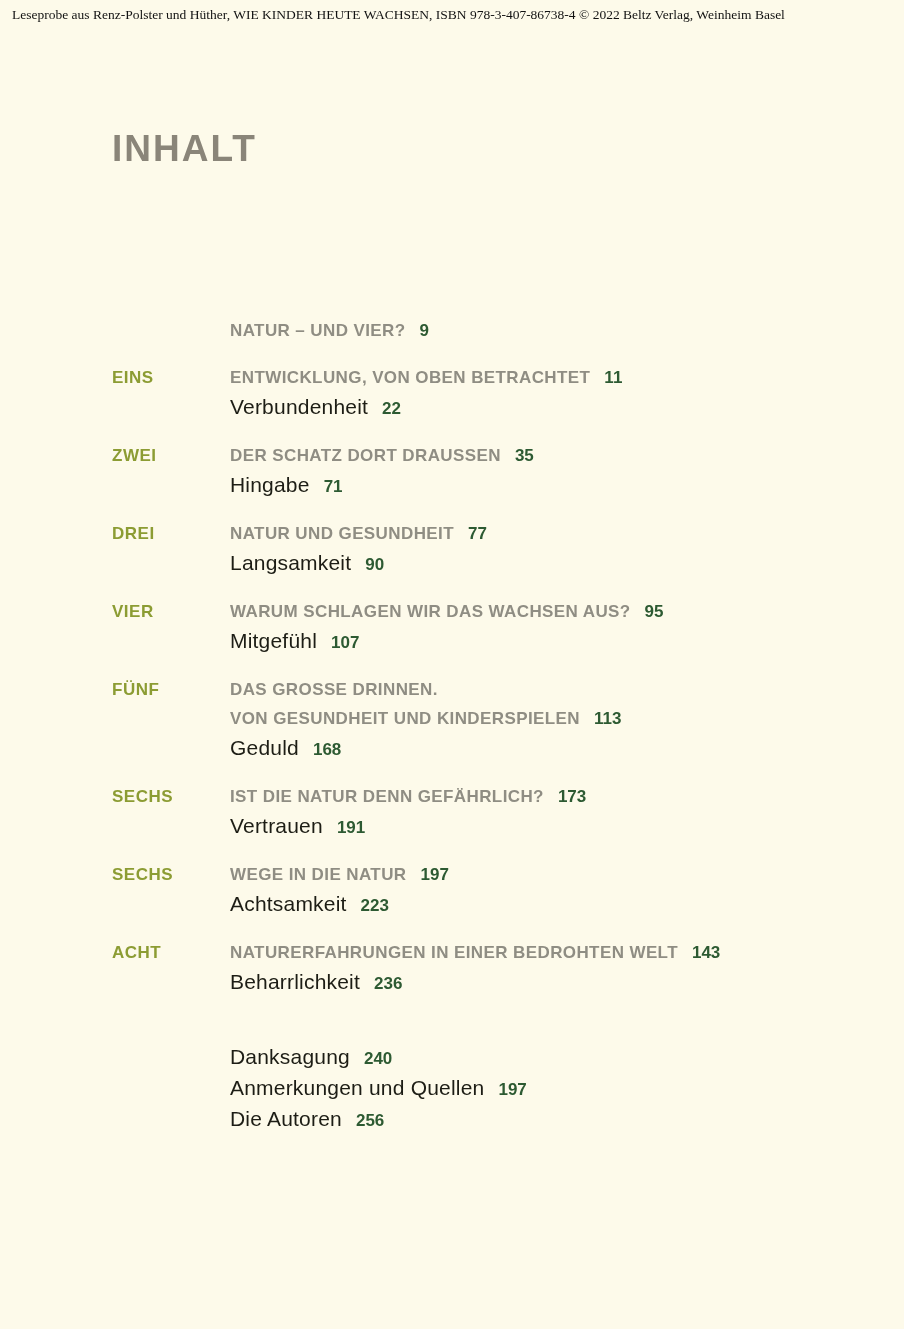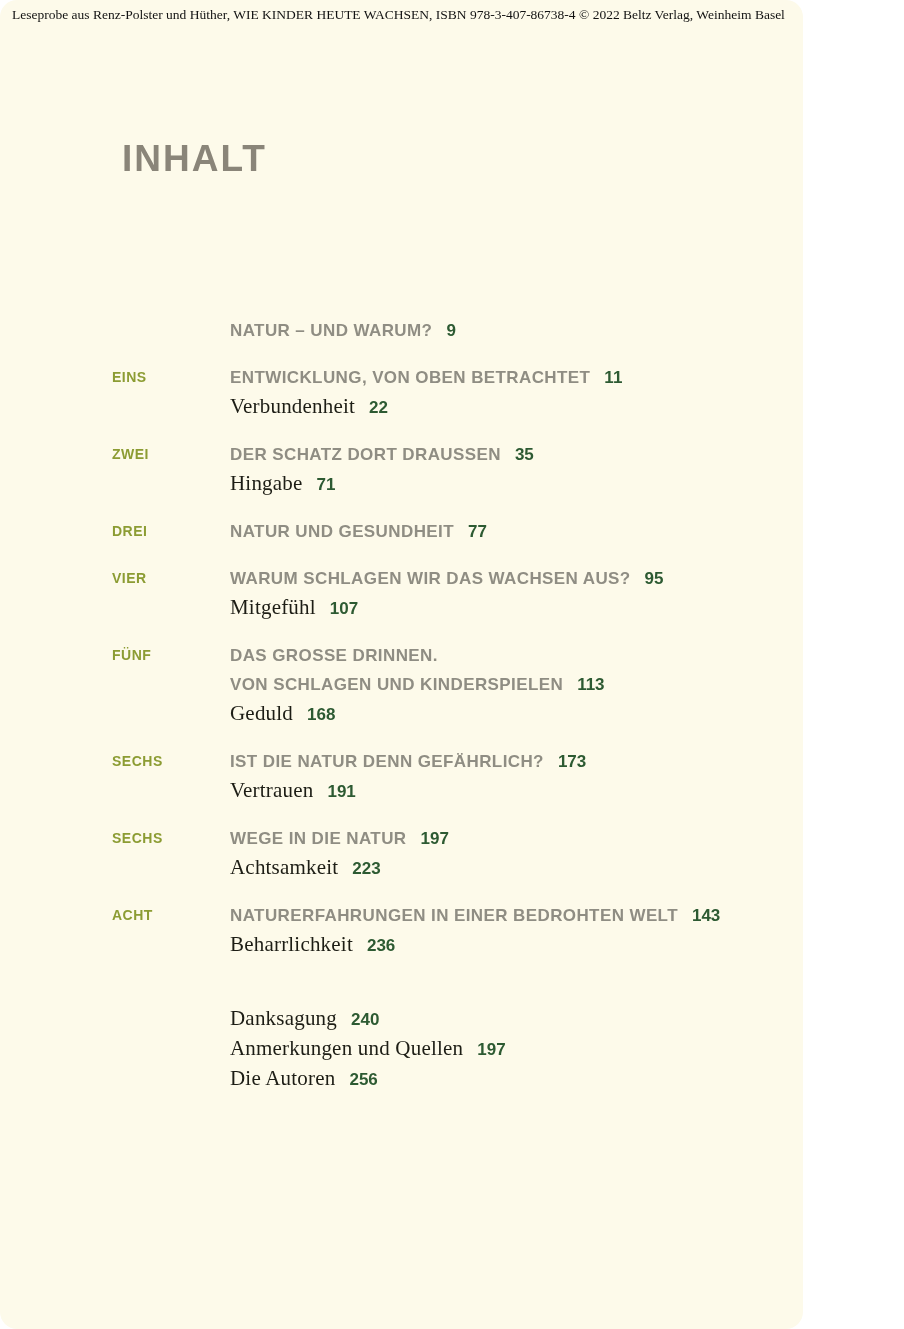--- a/index.html
+++ b/index.html
@@ -1,70 +1,69 @@
 <!DOCTYPE html>
 <html><head>
 <meta charset="utf-8">
 <style>
   html,body { margin:0; padding:0; }
   .page {
     position:relative;
-    width:803px; height:1329px;
+    width:904px; height:1329px;
     background:#FDFAEA;
     font-family:"Liberation Sans", sans-serif;
     overflow:hidden;
-    border-radius:17px;
   }
   .copyright {
     position:absolute; top:6px; left:12px; width:812px;
     font-family:"Liberation Serif", serif;
     font-size:13.5px; line-height:1.38; color:#121212;
   }
   .page-title {
     position:absolute; top:128px; left:112px;
     font-size:37px; font-weight:bold; letter-spacing:2px;
     color:#8A8579;
   }
   .toc { position:absolute; top:316px; left:112px; right:50px; }
   .row { display:grid; grid-template-columns:118px 1fr; margin-bottom:18px; }
   .chapter-label {
-    font-weight:bold; font-size:14px; letter-spacing:0.5px;
+    font-weight:bold; font-size:17px; letter-spacing:0.5px;
     color:#8C9C33; line-height:29px;
   }
   .line { line-height:29px; white-space:nowrap; }
   .caps {
     font-weight:bold; font-size:17px; letter-spacing:0.4px;
     color:#8F8D83;
   }
   .pnum {
     font-weight:bold; font-size:17px; color:#2D5A32;
     margin-left:14px;
   }
   .serif {
-    font-family:Liberation Serif, serif;
+    font-family:Liberation Sans, sans-serif;
     font-size:21px; color:#1D1D15; letter-spacing:0.2px;
   }
   .back-matter { margin-top:44px; }
 </style>
 </head>
 <body>
 
 <div class="page">
 
   <div class="copyright">Leseprobe aus Renz-Polster und Hüther, WIE KINDER HEUTE WACHSEN, ISBN 978-3-407-86738-4 © 2022 Beltz Verlag, Weinheim Basel</div>
 
-  <h1 class="page-title" style="margin:10px">INHALT</h1>
+  <h1 class="page-title" style="margin:0">INHALT</h1>
 
   <div class="toc">
 
     <div class="row">
       <div class="chapter-label"></div>
       <div>
         <div class="line">
-          <span class="caps">NATUR – UND WARUM?</span><span class="pnum">9</span>
+          <span class="caps">NATUR – UND VIER?</span><span class="pnum">9</span>
         </div>
       </div>
     </div>
 
     <div class="row">
       <div class="chapter-label">EINS</div>
       <div>
         <div class="line">
           <span class="caps">ENTWICKLUNG, VON OBEN BETRACHTET</span><span class="pnum">11</span>
         </div>
@@ -85,20 +84,23 @@
         </div>
       </div>
     </div>
 
     <div class="row">
       <div class="chapter-label">DREI</div>
       <div>
         <div class="line">
           <span class="caps">NATUR UND GESUNDHEIT</span><span class="pnum">77</span>
         </div>
+        <div class="line">
+          <span class="serif">Langsamkeit</span><span class="pnum">90</span>
+        </div>
       </div>
     </div>
 
     <div class="row">
       <div class="chapter-label">VIER</div>
       <div>
         <div class="line">
           <span class="caps">WARUM SCHLAGEN WIR DAS WACHSEN AUS?</span><span class="pnum">95</span>
         </div>
         <div class="line">
@@ -107,21 +109,21 @@
       </div>
     </div>
 
     <div class="row">
       <div class="chapter-label">FÜNF</div>
       <div>
         <div class="line">
           <span class="caps">DAS GROSSE DRINNEN.</span>
         </div>
         <div class="line">
-          <span class="caps">VON SCHLAGEN UND KINDERSPIELEN</span><span class="pnum">113</span>
+          <span class="caps">VON GESUNDHEIT UND KINDERSPIELEN</span><span class="pnum">113</span>
         </div>
         <div class="line">
           <span class="serif">Geduld</span><span class="pnum">168</span>
         </div>
       </div>
     </div>
 
     <div class="row">
       <div class="chapter-label">SECHS</div>
       <div>

